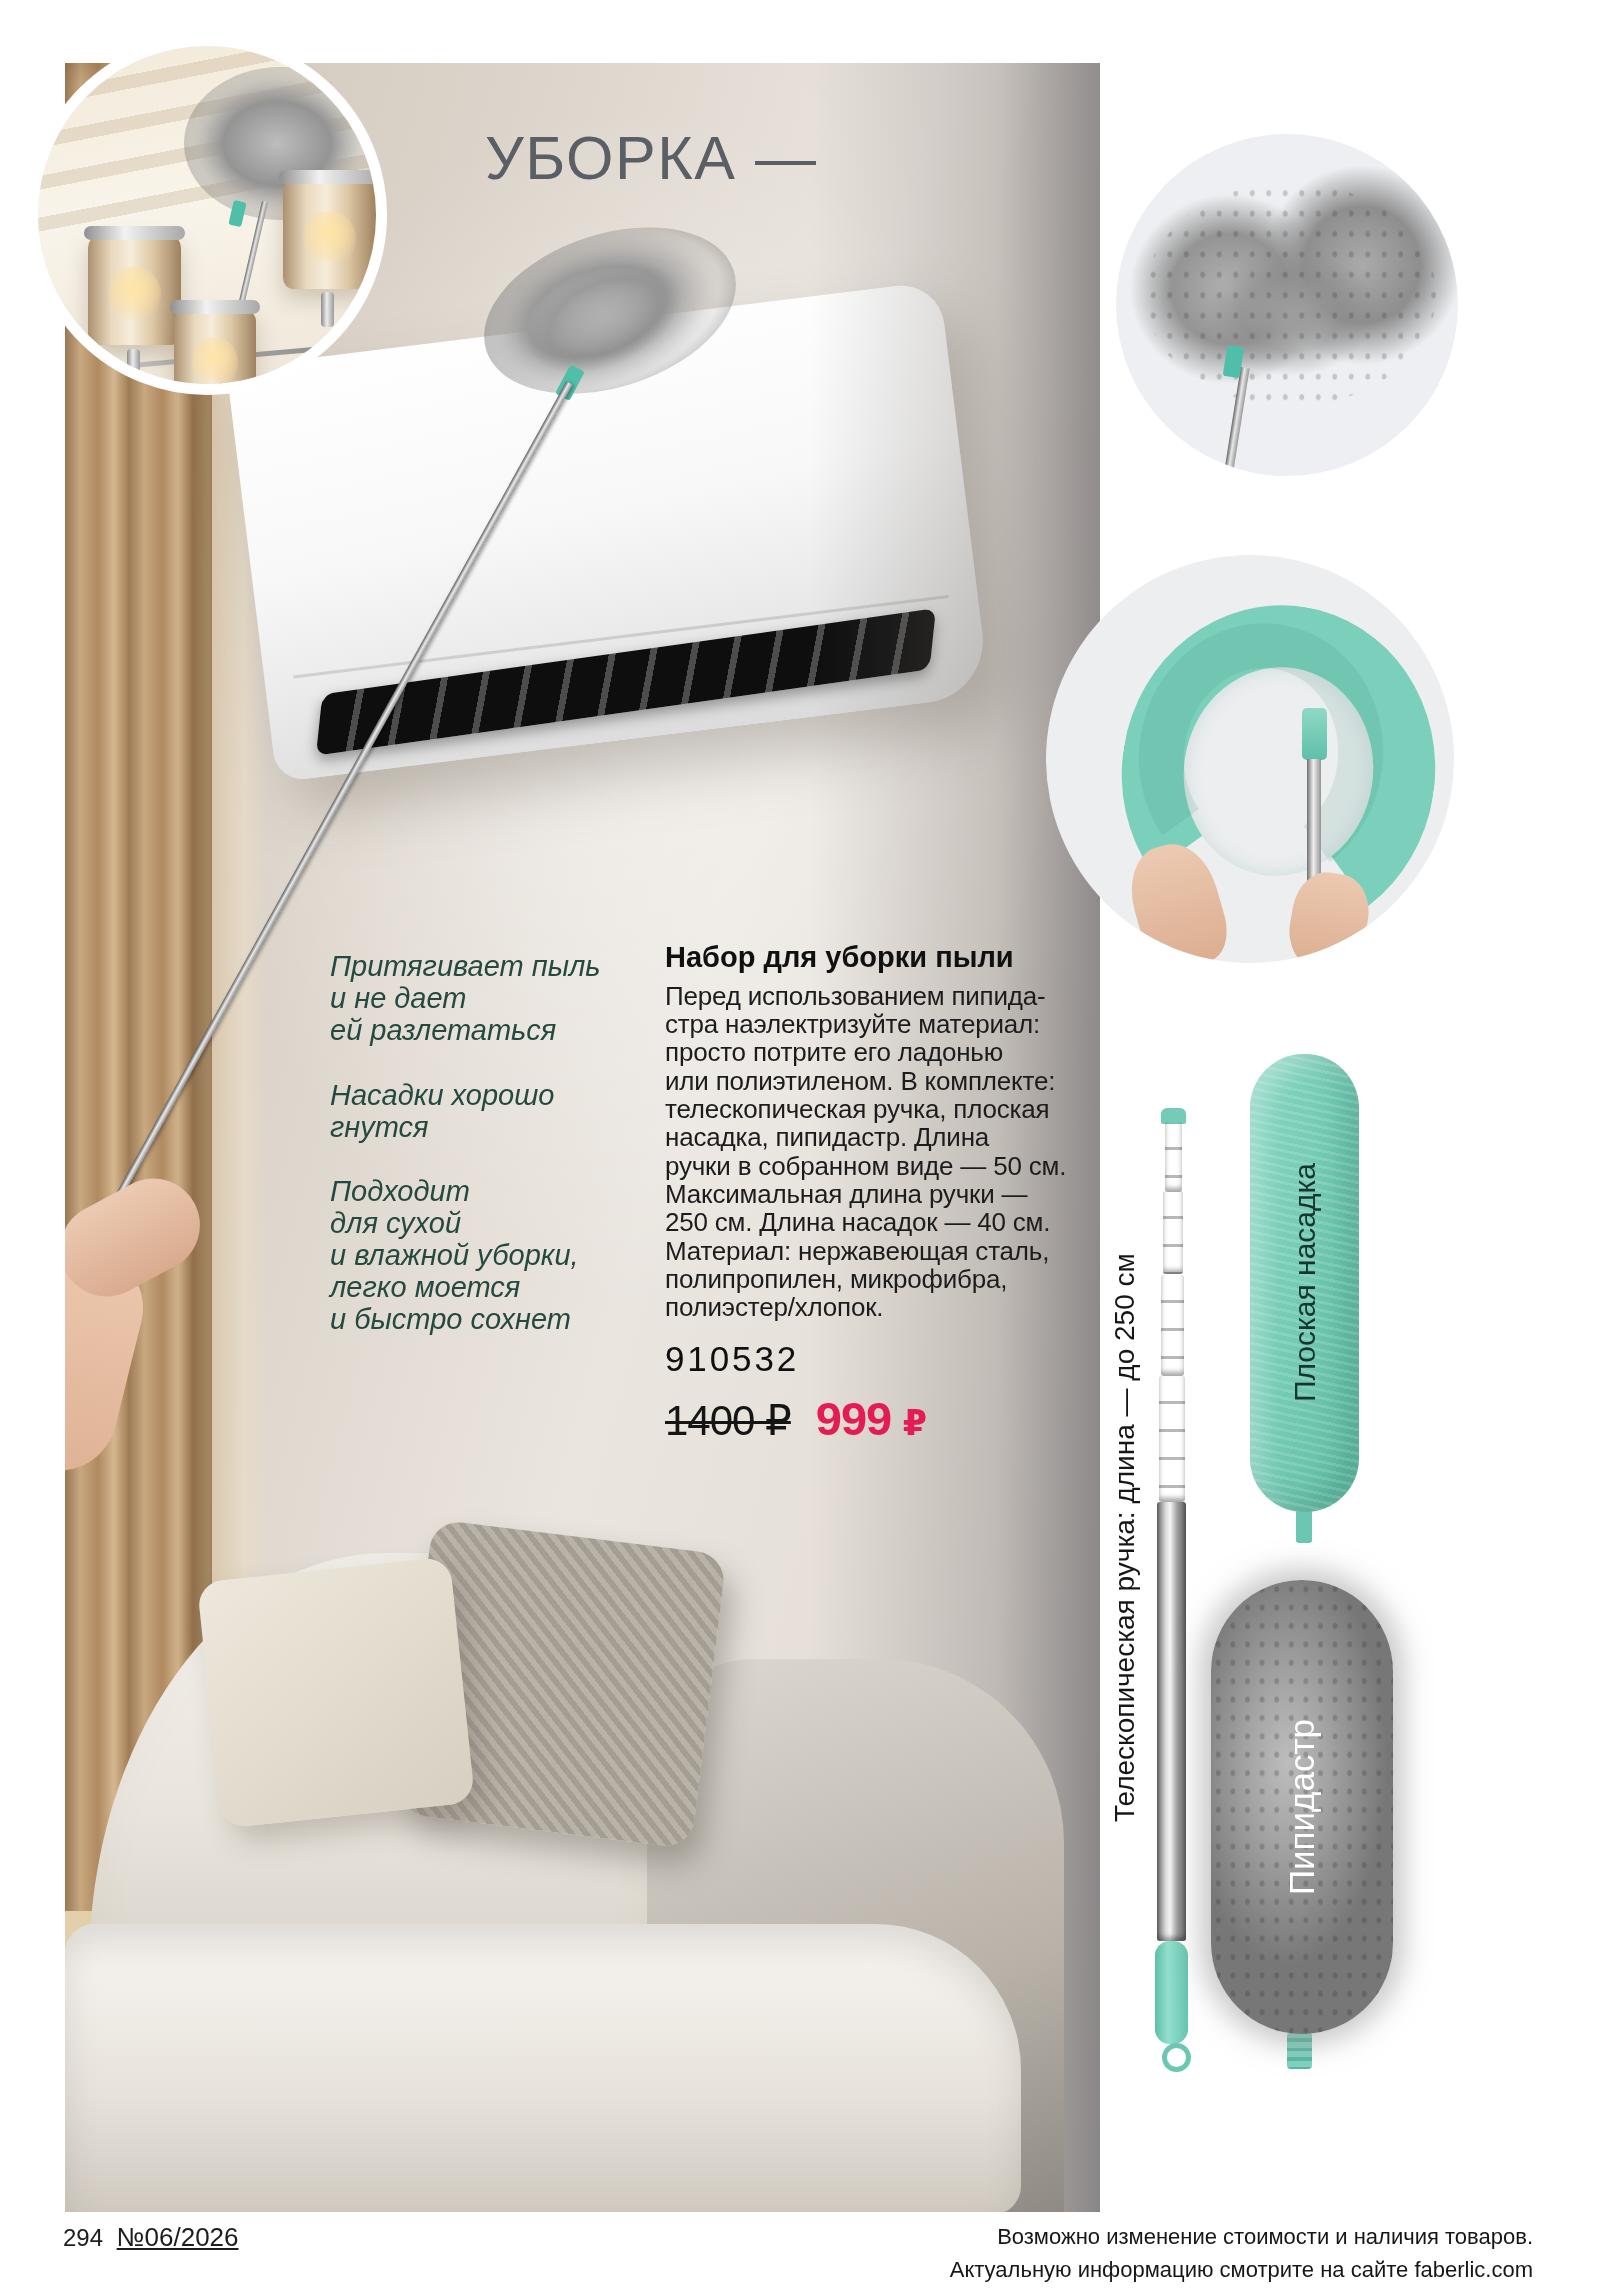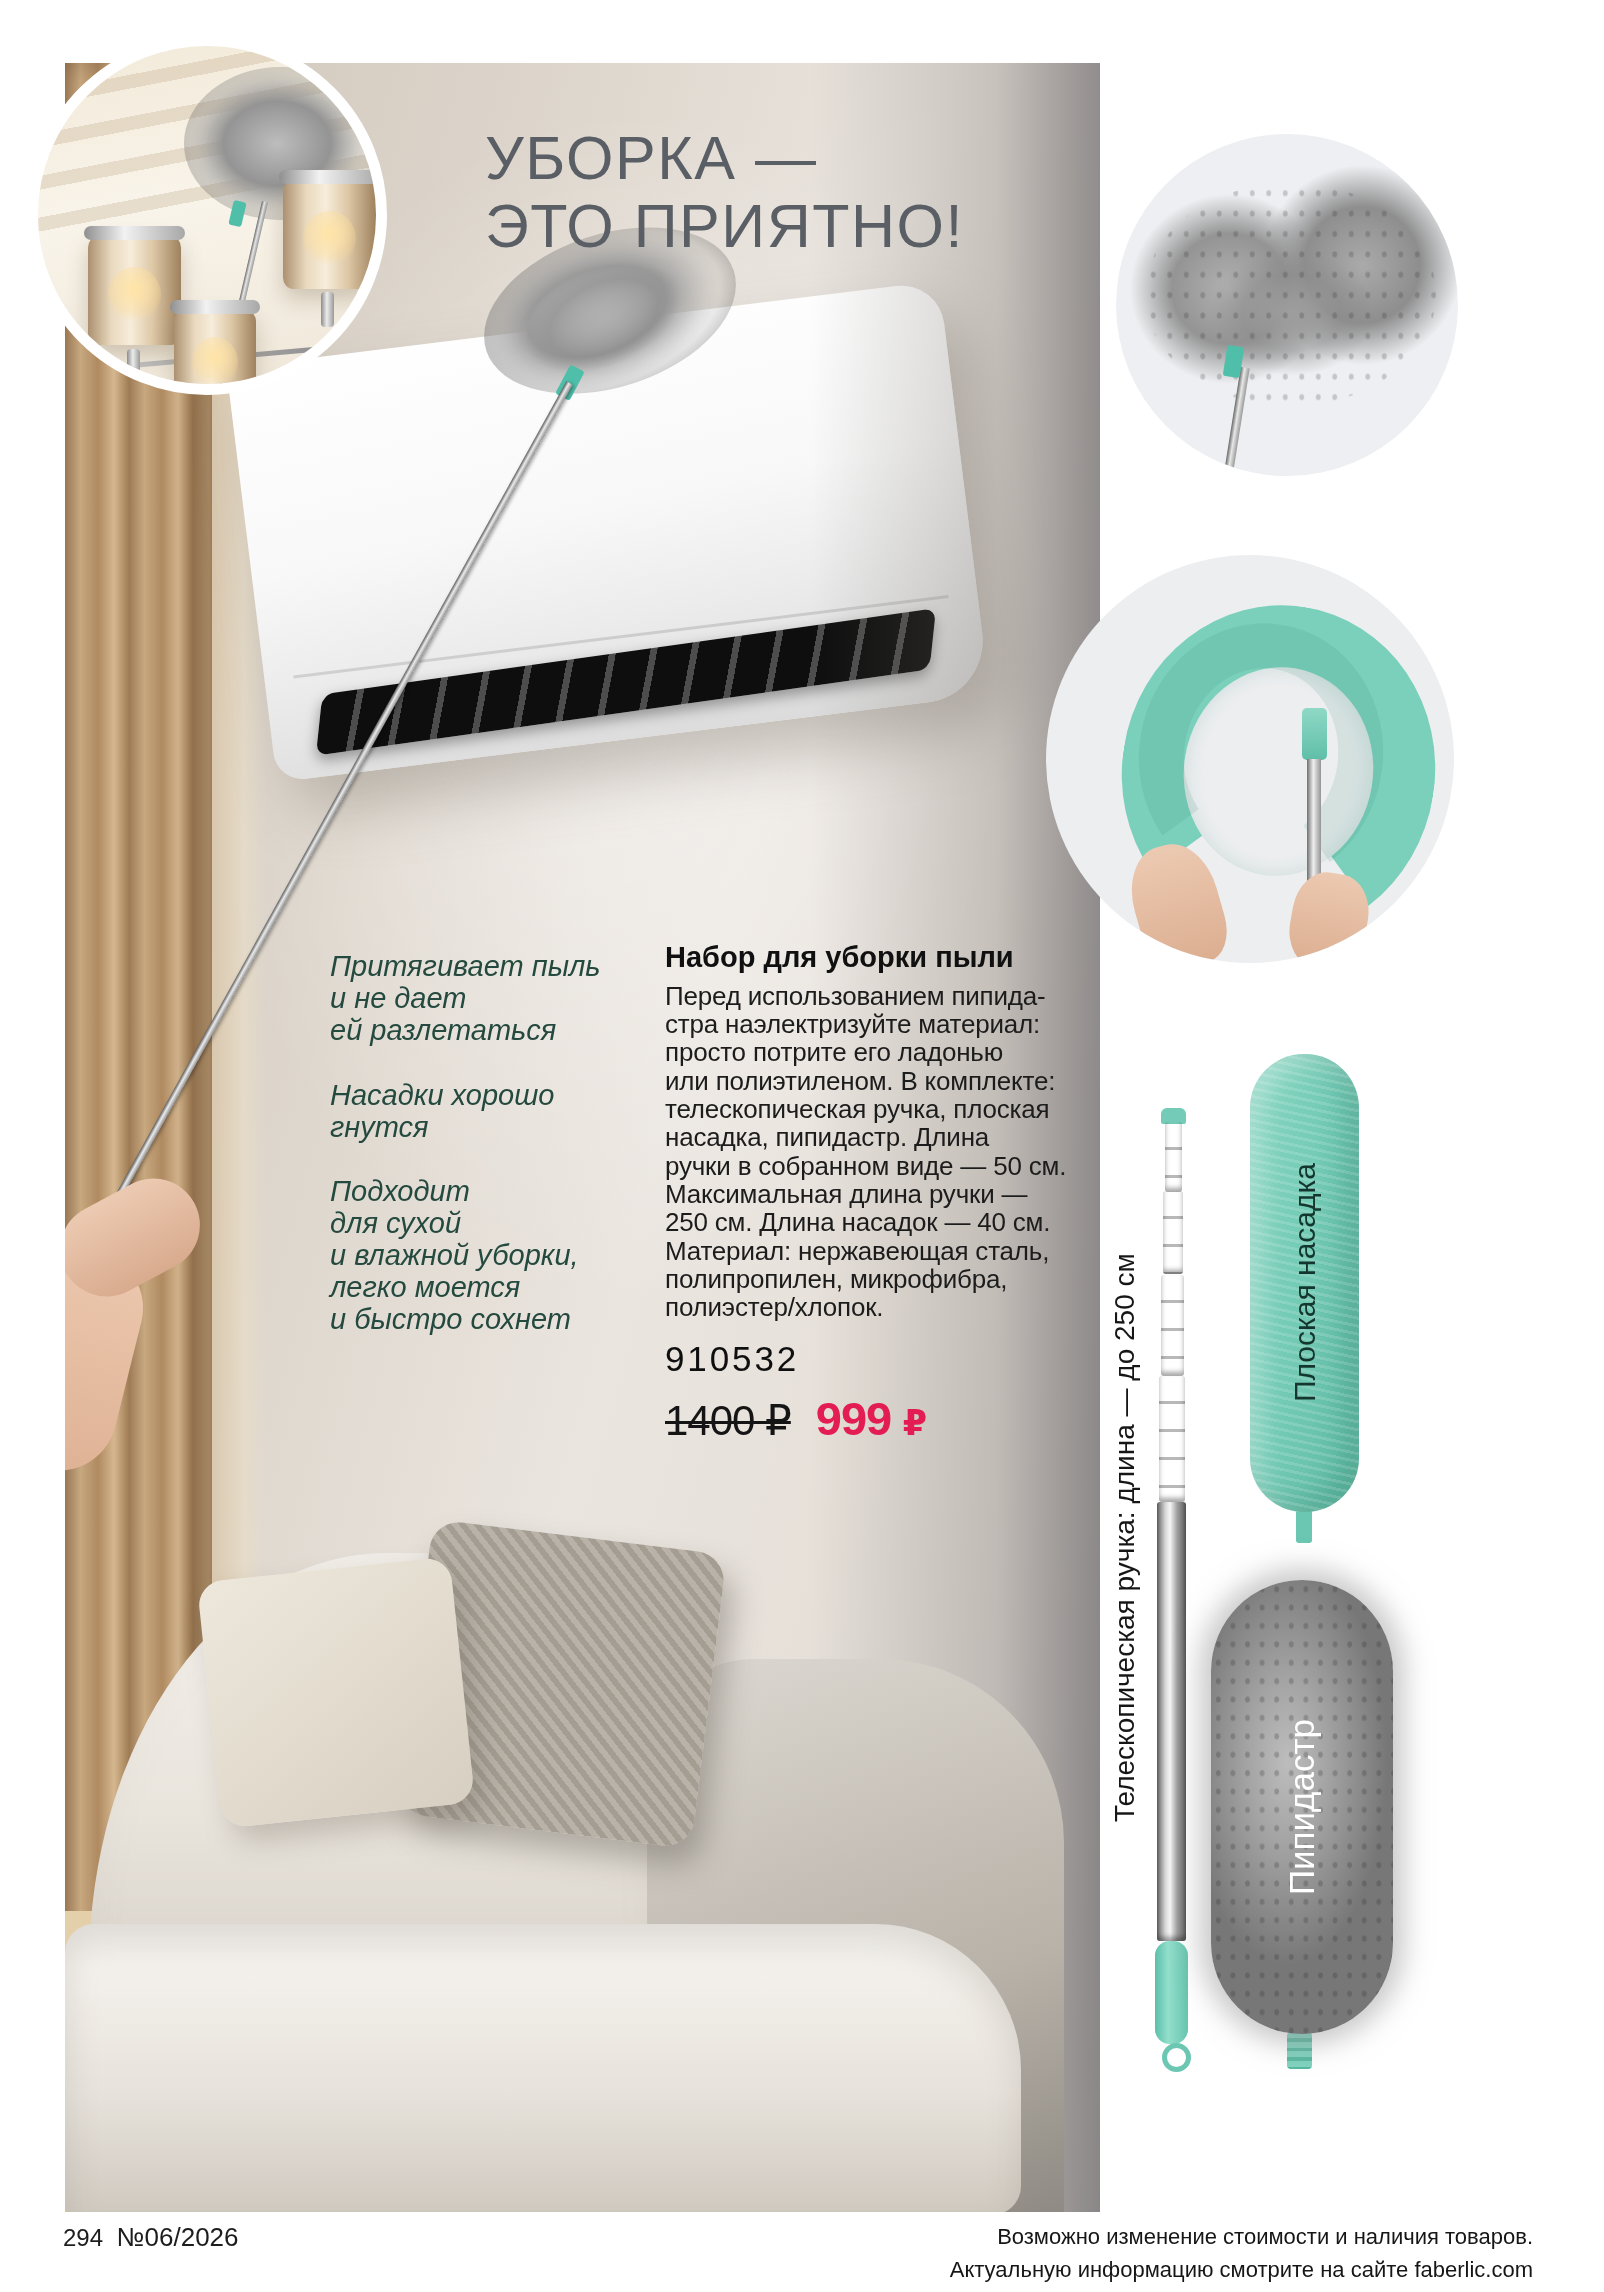--- a/index.html
+++ b/index.html
@@ -169,21 +169,21 @@
     display:flex;align-items:center;justify-content:center;}
   .duster-prod::before{content:"";position:absolute;inset:0;border-radius:inherit;opacity:.45;
     background-image:radial-gradient(rgba(45,45,45,.55) 1.9px,transparent 2.9px);background-size:14.6px 18.4px;}
   .duster-label{font-size:35px;color:#ffffff;z-index:1;}
   .duster-conn{left:1287px;top:2032px;width:25px;height:37px;border-radius:3.9px;z-index:4;
     background:repeating-linear-gradient(180deg,#7fd2bf 0 5.8px,#58b8a1 5.8px 9.7px);}
 
   
   .pageno{left:63px;top:2222px;display:flex;align-items:baseline;gap:13.6px;color:#1d1d1d;z-index:7;}
   .pageno .num{font-size:24px;}
-  .pageno .issue{font-size:26px;}
+  .pageno .issue{font-size:26px;text-decoration:underline;}
   .disclaimer{right:72px;top:2220px;text-align:right;font-size:22px;line-height:1.5;color:#161616;z-index:7;}
 </style>
 </head>
 <body>
 
 <div class="page">
 
   <div class="abs photo">
     <div class="abs wall-light"></div>
     <div class="abs curtain"></div>
@@ -215,21 +215,20 @@
     <div class="abs cc-arm"></div>
     <div class="abs shade shade1"></div>
     <div class="abs shade shade2"></div>
     <div class="abs shade shade3"></div>
     <div class="abs finial" style="left:89px;top:303px;"></div>
     <div class="abs finial" style="left:283px;top:246px;"></div>
   </div>
 
   <div class="abs title">
     <div>УБОРКА —</div>
-    <div>ЭТО ПРИЯТНО!</div>
   </div>
 
   <div class="abs circle dust-circle">
     <div class="abs fluff fluff1"></div>
     <div class="abs fluff fluff2"></div>
     <div class="abs fluff fluff3"></div>
     <div class="abs fluff-speck"></div>
     <div class="abs dc-pole"></div>
     <div class="abs dc-collar"></div>
   </div>

